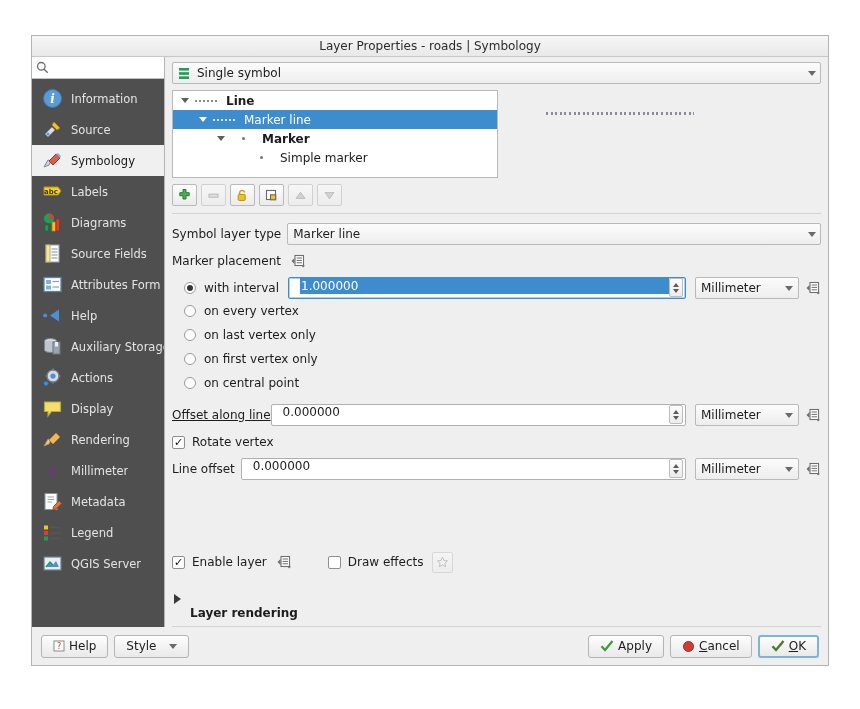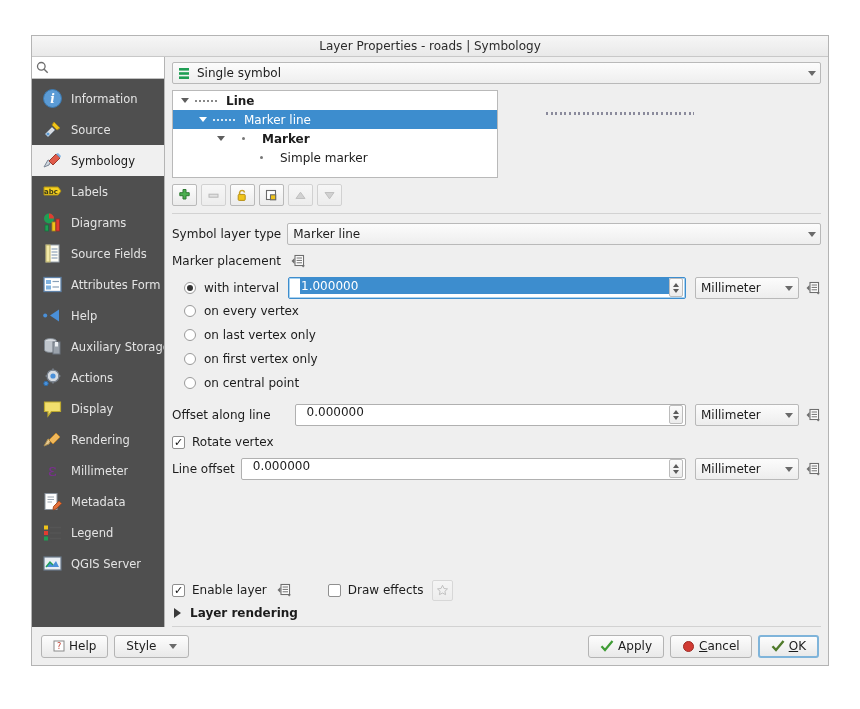--- a/index.html
+++ b/index.html
@@ -596,21 +596,21 @@
             <span class="radio"></span>
             <span class="rlabel">on first vertex only</span>
           </div>
           <div class="radio-row">
             <span class="radio"></span>
             <span class="rlabel">on central point</span>
           </div>
         </div>
 
       <div class="frow">
-        <span class="flabel" style="margin-right:24px;">Offset along line</span>
+        <span class="flabel" style="margin-right:0;text-decoration:underline;">Offset along line</span>
         <div class="field">
           <span class="val">0.000000</span>
           <span class="spin">
               <i class="up"></i>
               <i class="dn"></i>
             </span>
         </div>
         <div class="unitcombo">
           <span class="uv">Millimeter</span>
           <span class="arrow-dn"></span>
@@ -676,21 +676,21 @@
         <span class="flabel">Draw effects</span>
         <span class="fxbtn">
           <svg width="13" height="13" viewBox="0 0 13 13">
             <path d="M6.5 1.3l1.5 3.2 3.5.4-2.6 2.4.7 3.4-3.1-1.7-3.1 1.7.7-3.4L1.5 4.9l3.5-.4z" fill="none" stroke="#9b9b9b" stroke-width="1"></path>
           </svg>
         </span>
       </div>
 
       <div class="lrtoggle">
         <span class="tri-right"></span>
-        <span class="flabel" style="font-weight:bold;">Layer rendering</span>
+        <span class="flabel" style="font-weight:bold;margin-top:28px;">Layer rendering</span>
       </div>
 
       <hr class="sep2">
     </div>
   </div>
 
   <div id="btnbar">
     <div class="btn">
       <svg width="12" height="12" viewBox="0 0 12 12">
         <rect x="1" y="1" width="10" height="10" fill="#fff" stroke="#8a8a8a" stroke-width="1"></rect>

